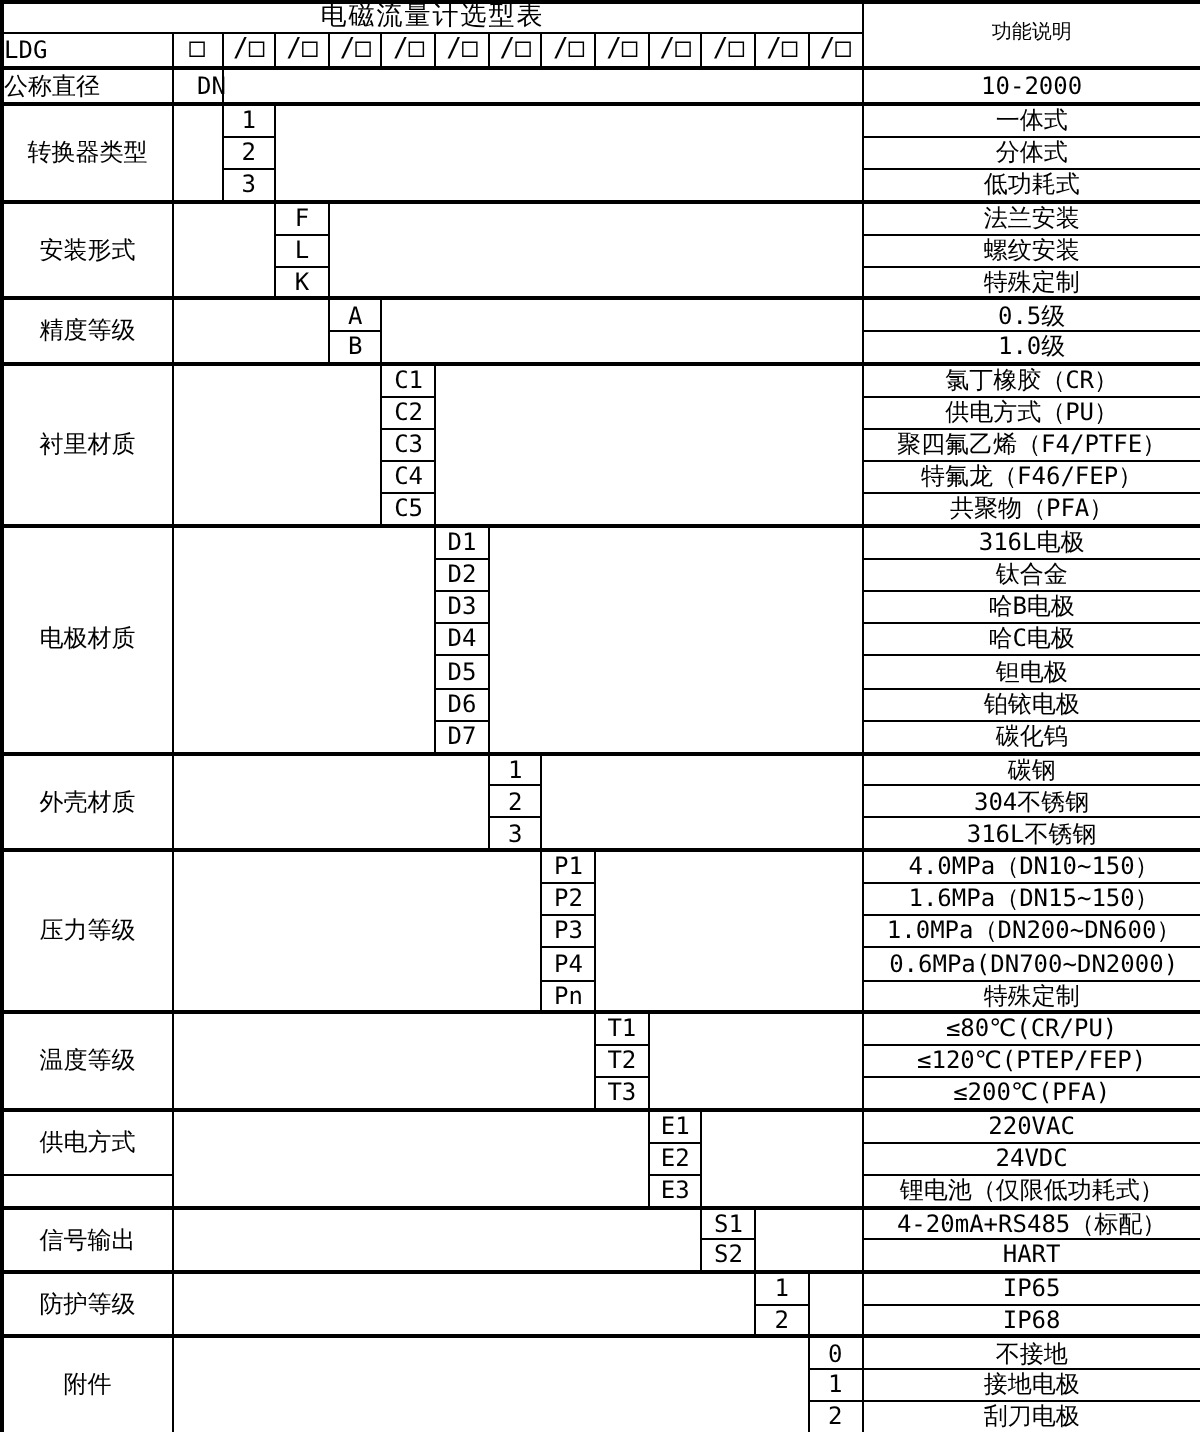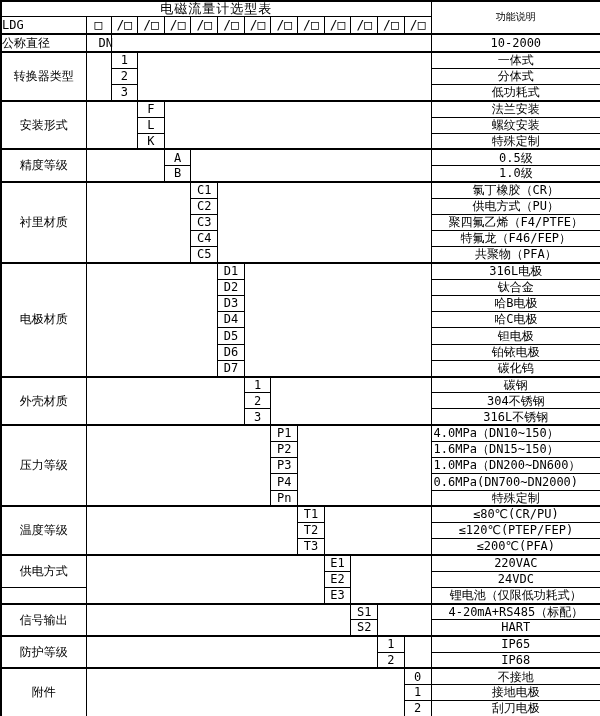--- a/index.html
+++ b/index.html
@@ -25,21 +25,21 @@
   }
   tr{height:16.22px}
   tr.rt{height:15px}
   tr.rm{height:18px}
   tr.rd{height:18px}
   td.t{border-top:2px solid #000}
   .title{font-size:13px;letter-spacing:1px}
   .fh{font-size:10px}
   .ll{text-align:left;padding-left:0}
   .dn{text-align:right;padding-left:12px}
-  .vl{text-align:left;padding-left:2px}
+  .vl{text-align:center;padding-left:2px}
   .slotbox{font-size:13px}
 </style>
 </head>
 <body>
 
 <table>
   <colgroup>
     <col class="c0">
       <col class="c1">
     <col class="cc">

